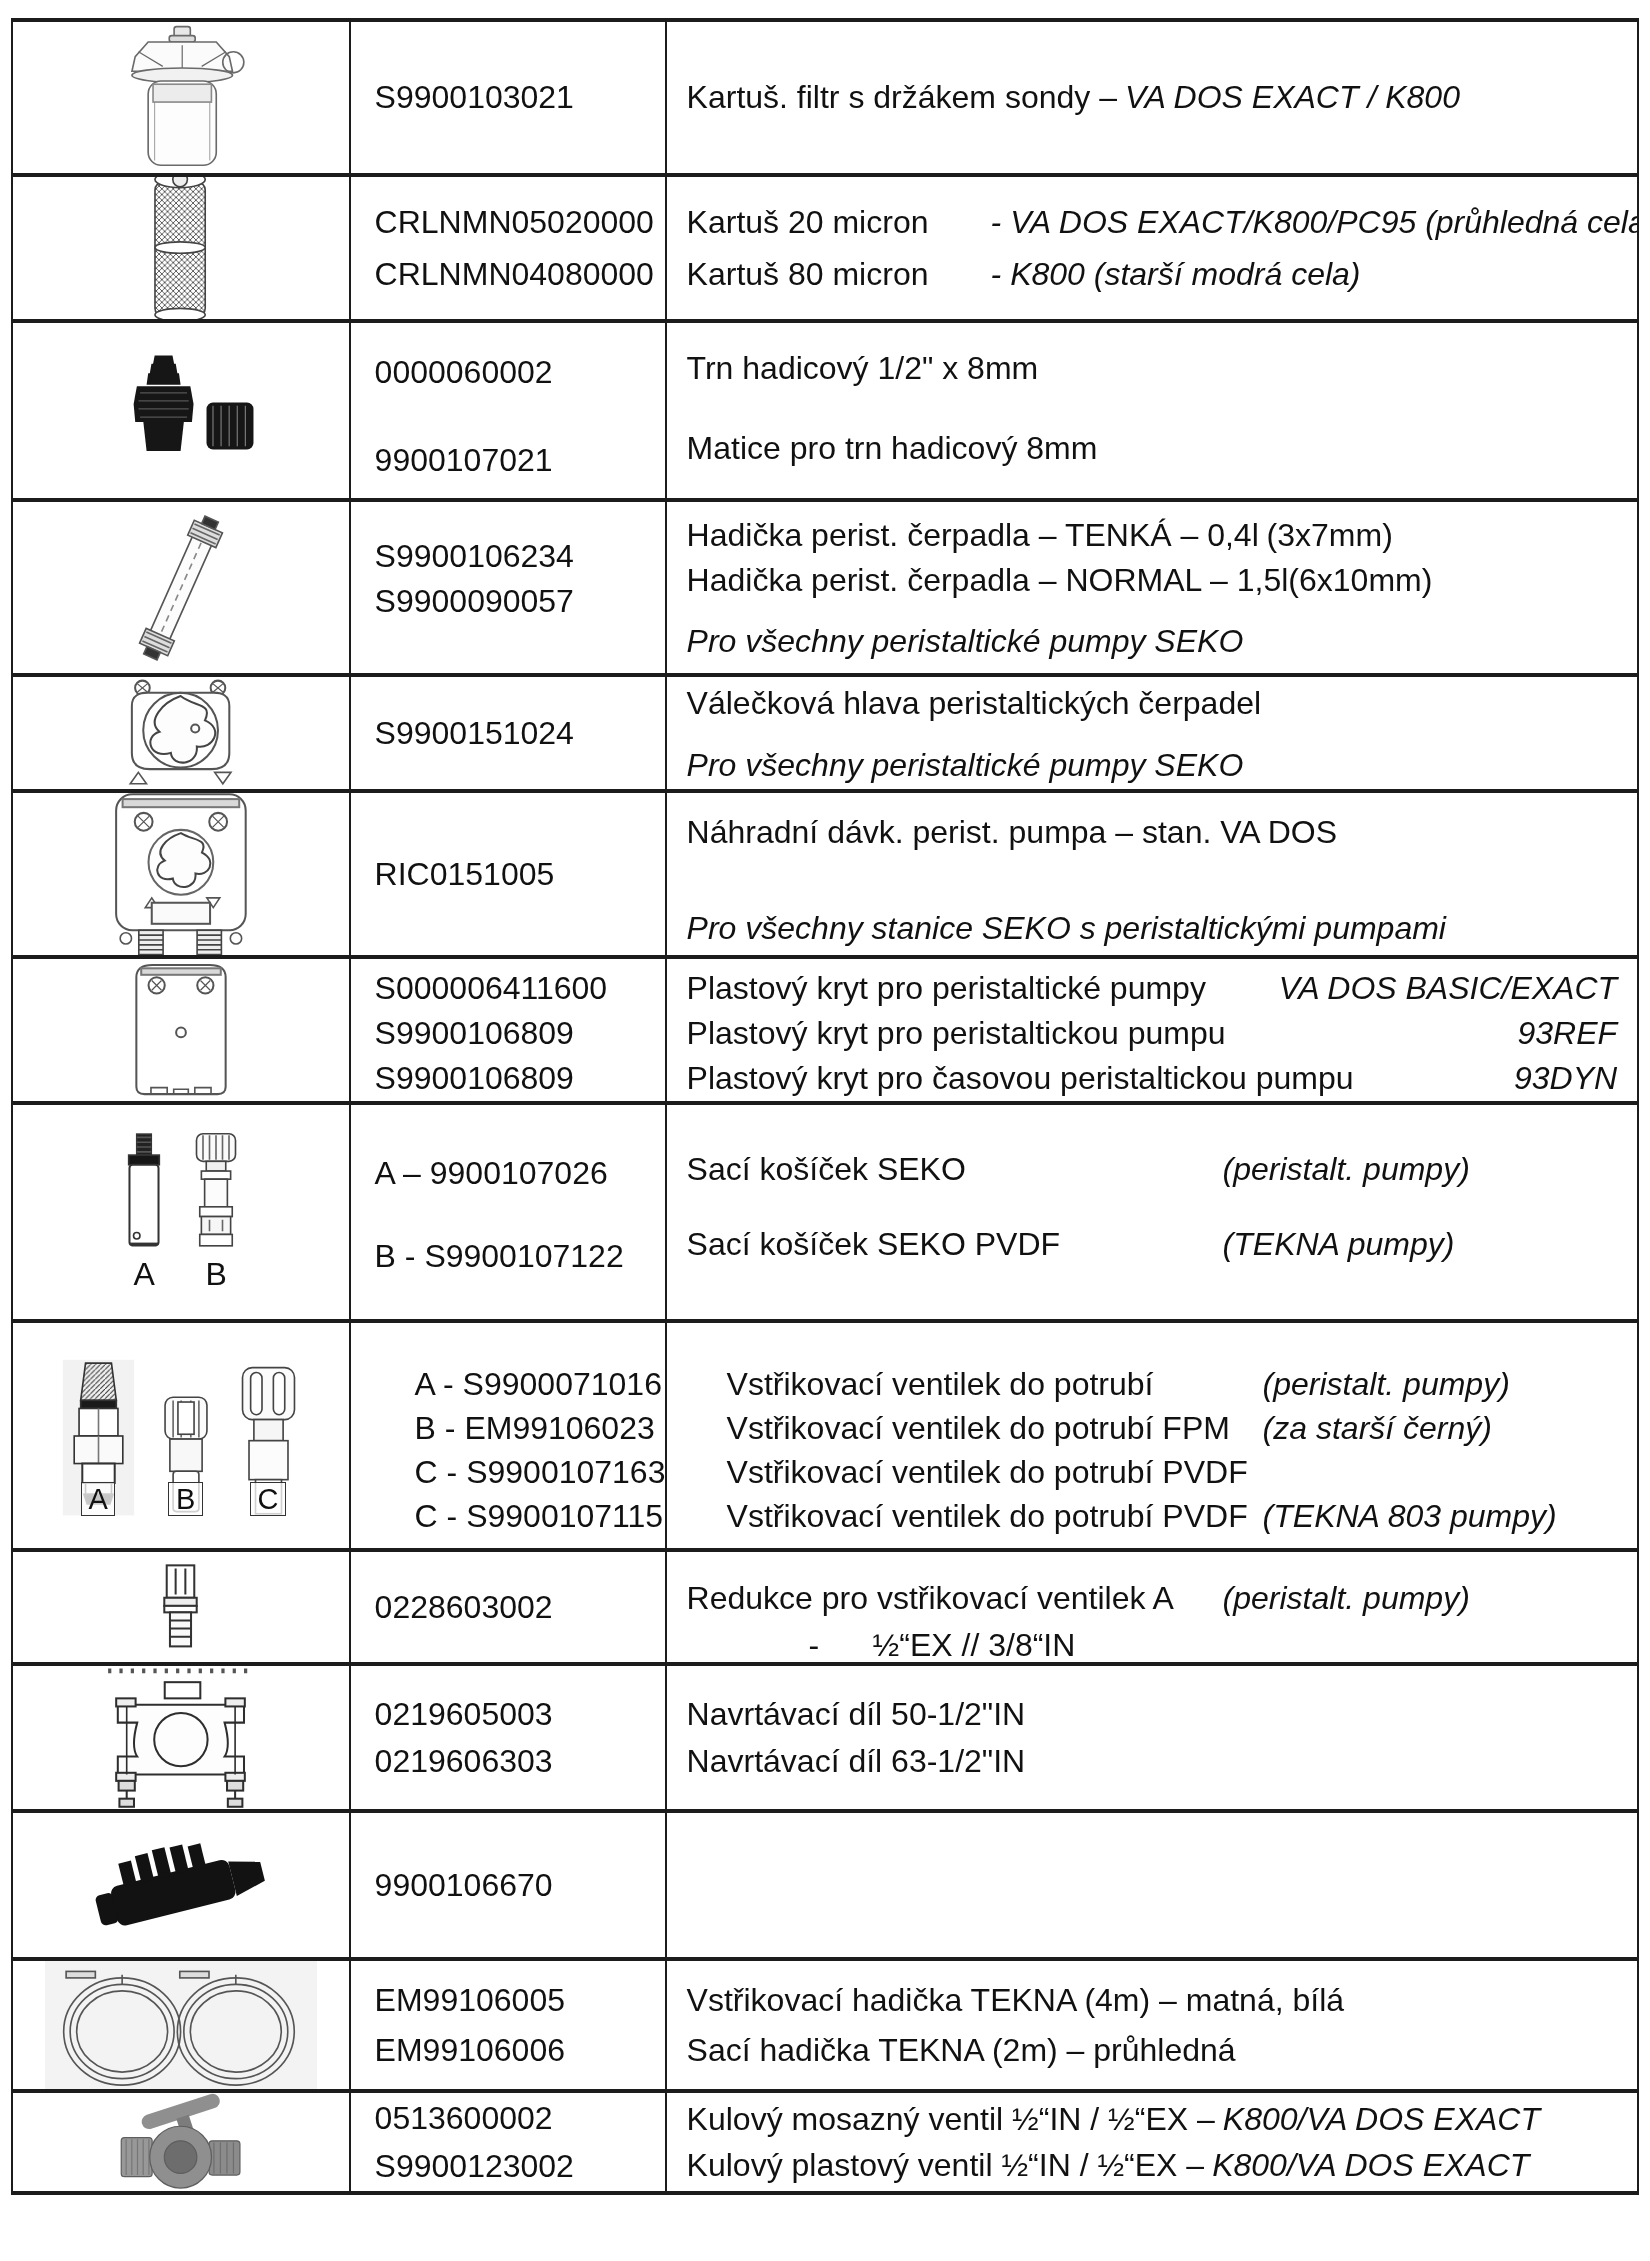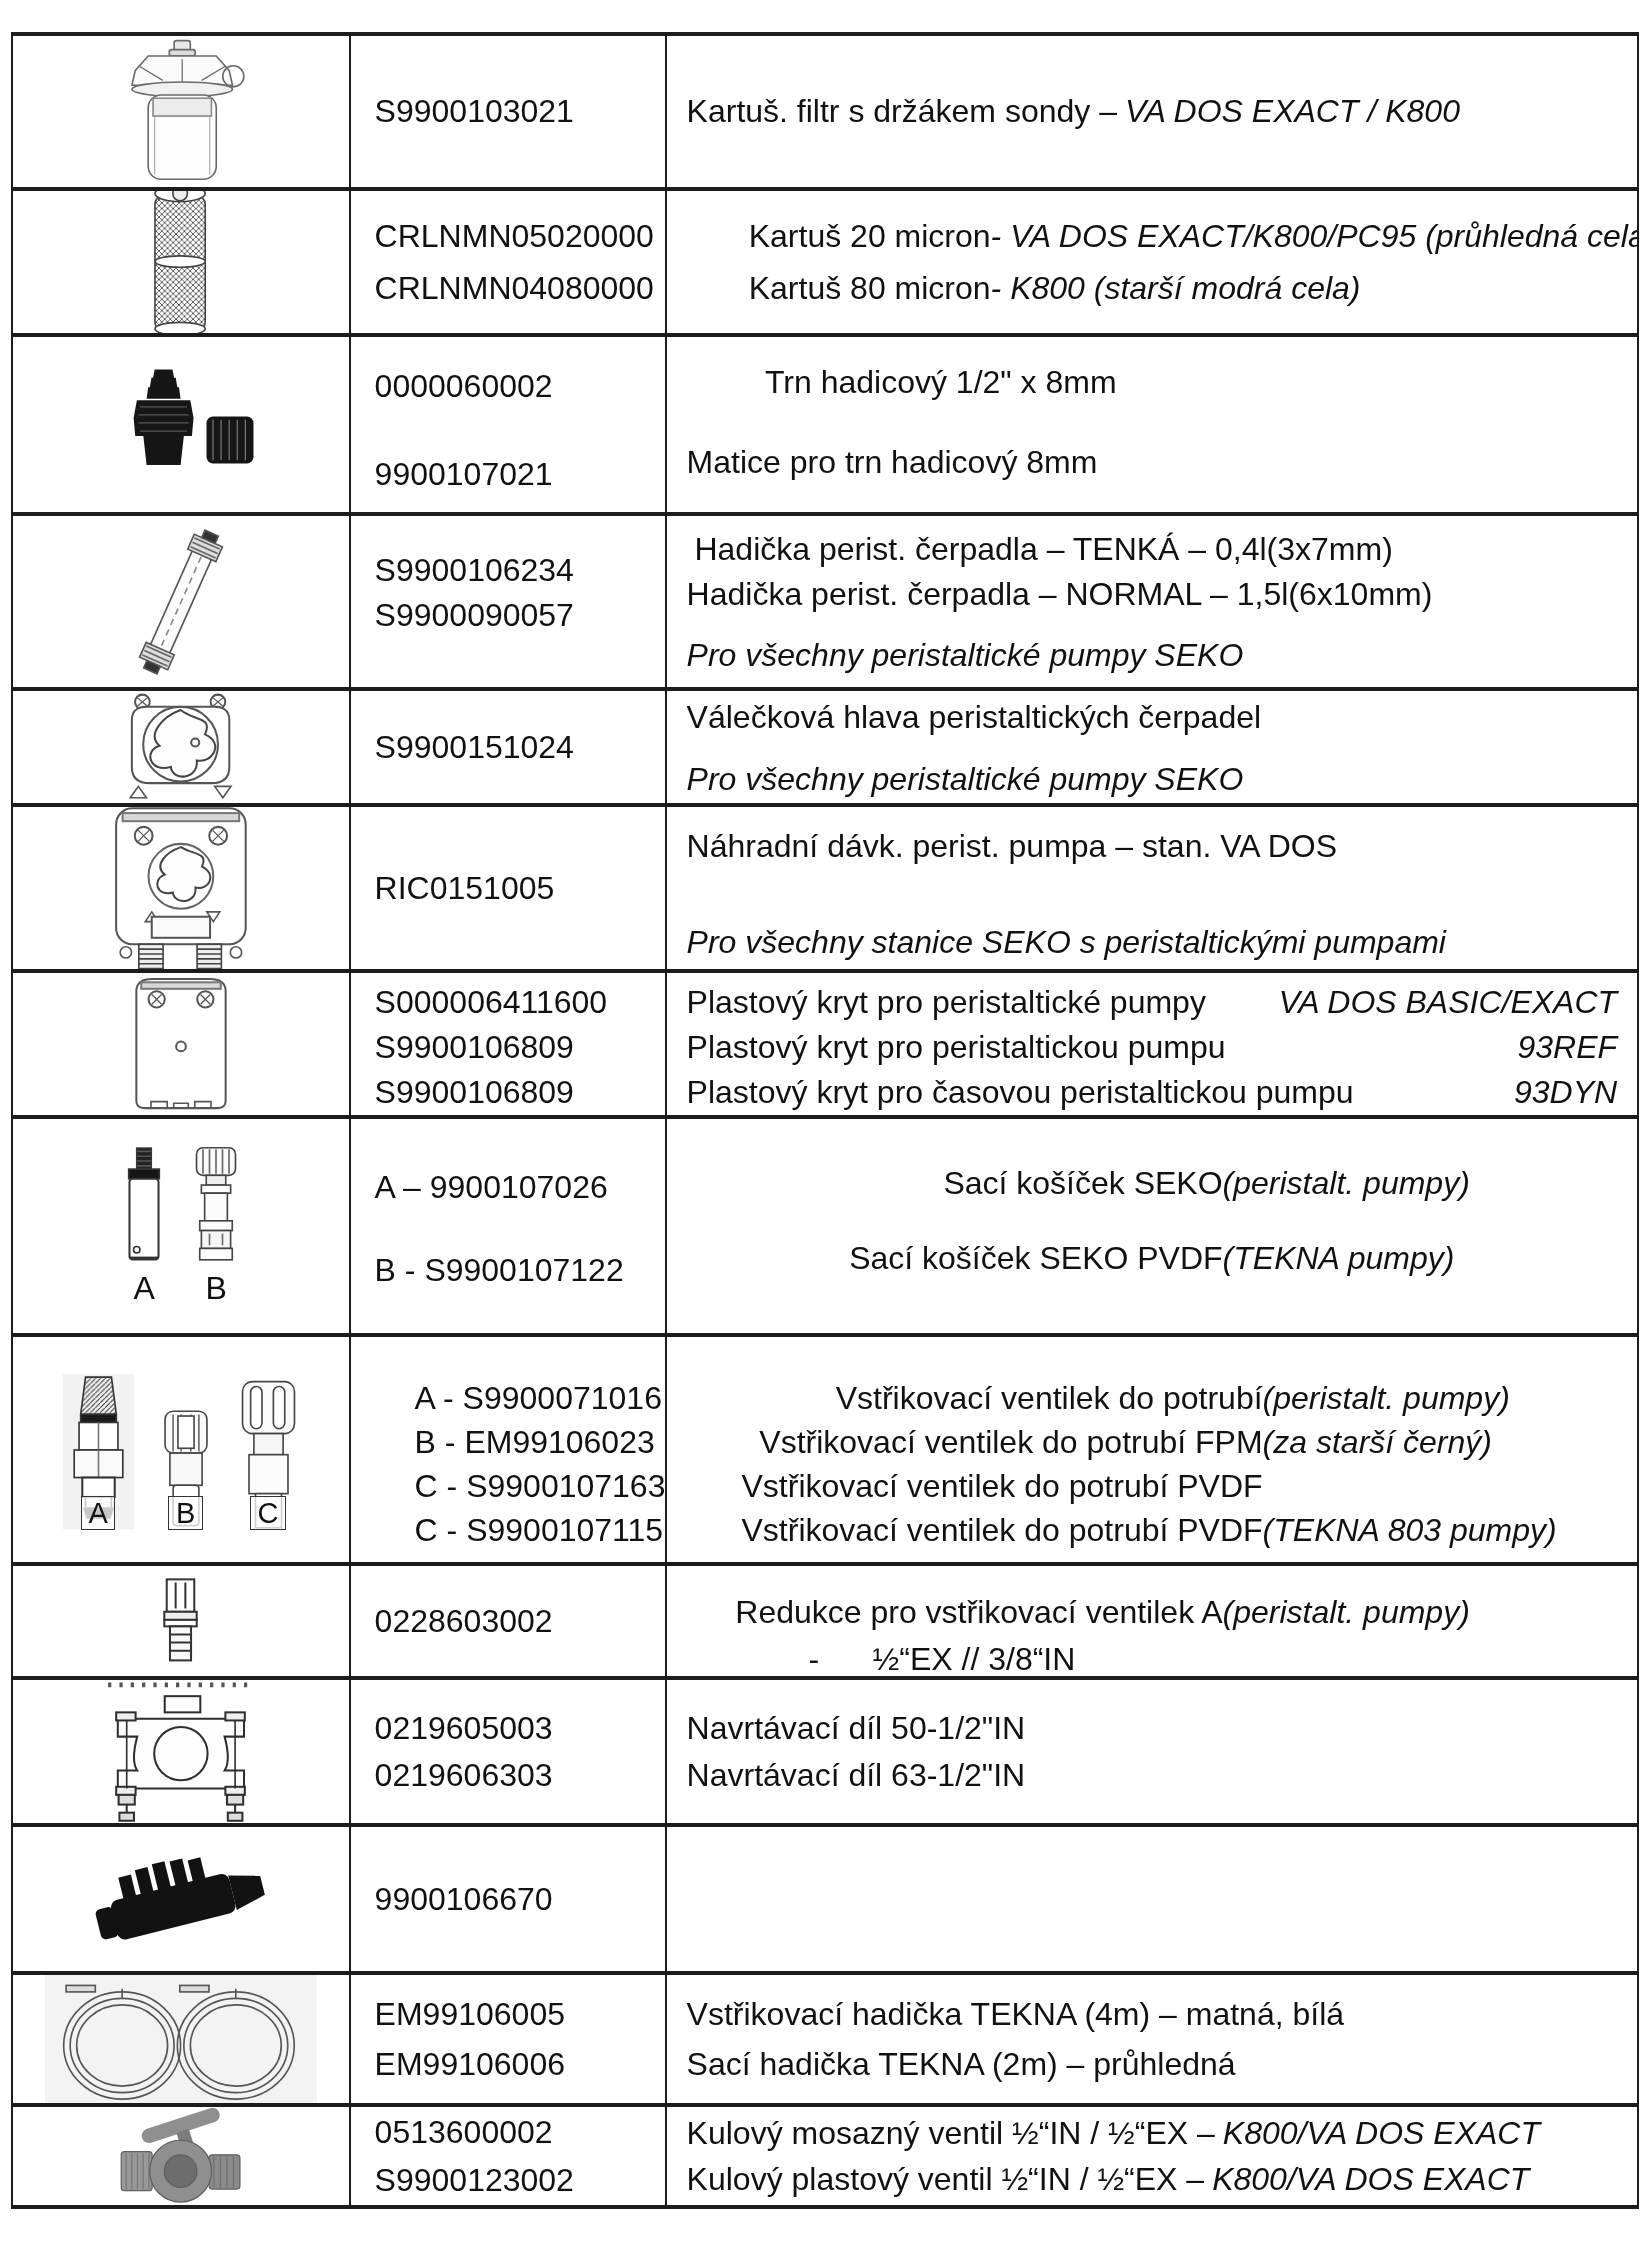--- a/index.html
+++ b/index.html
@@ -1,28 +1,28 @@
 <!DOCTYPE html>
 <html style="font-size:13px"><head>
 <meta charset="utf-8">
 <style>
   html,body{margin:0;padding:0;background:#fff;}
   .page{position:relative;width:1650px;height:2261px;background:#fff;
         font-family:"Liberation Sans", sans-serif;color:#111;}
-  .tbl{position:absolute;left:10.6px;top:32px;width:1628px;
+  .tbl{position:absolute;left:10.6px;top:18px;width:1628px;
        border:2.4px solid #1c1c1c;border-top-width:4px;border-bottom-width:4px;
        box-sizing:border-box;}
   .row{display:grid;grid-template-columns:338px 316px 1fr;box-sizing:border-box;}
   .row + .row{border-top:4px solid #1c1c1c;}
   .ci{border-right:2.4px solid #1c1c1c;display:flex;align-items:center;justify-content:center;
       overflow:hidden;}
   .cc{border-right:2.4px solid #1c1c1c;padding-left:24px;display:flex;flex-direction:column;
       font-size:32px;box-sizing:border-box;overflow:hidden;}
   .cd{padding:0 14.6px 0 20px;position:relative;font-size:32px;display:flex;flex-direction:column;
-      box-sizing:border-box;overflow:hidden;text-align:right;}
+      box-sizing:border-box;overflow:hidden;}
   .line{display:flex;align-items:baseline;line-height:1.2;white-space:nowrap;}
   .code{line-height:1.45;white-space:nowrap;}
   .it{font-style:italic;}
   .rt{margin-left:8px;}
   .ml{margin-left:auto;margin-right:4.9px;}
   .t375{flex:0 0 auto;min-width:304px;}
   .t530{flex:0 0 auto;min-width:430px;}
   .t715{flex:0 0 auto;min-width:580px;}
   .t660{flex:0 0 auto;min-width:536px;}
   .ind{padding-left:122px;}

